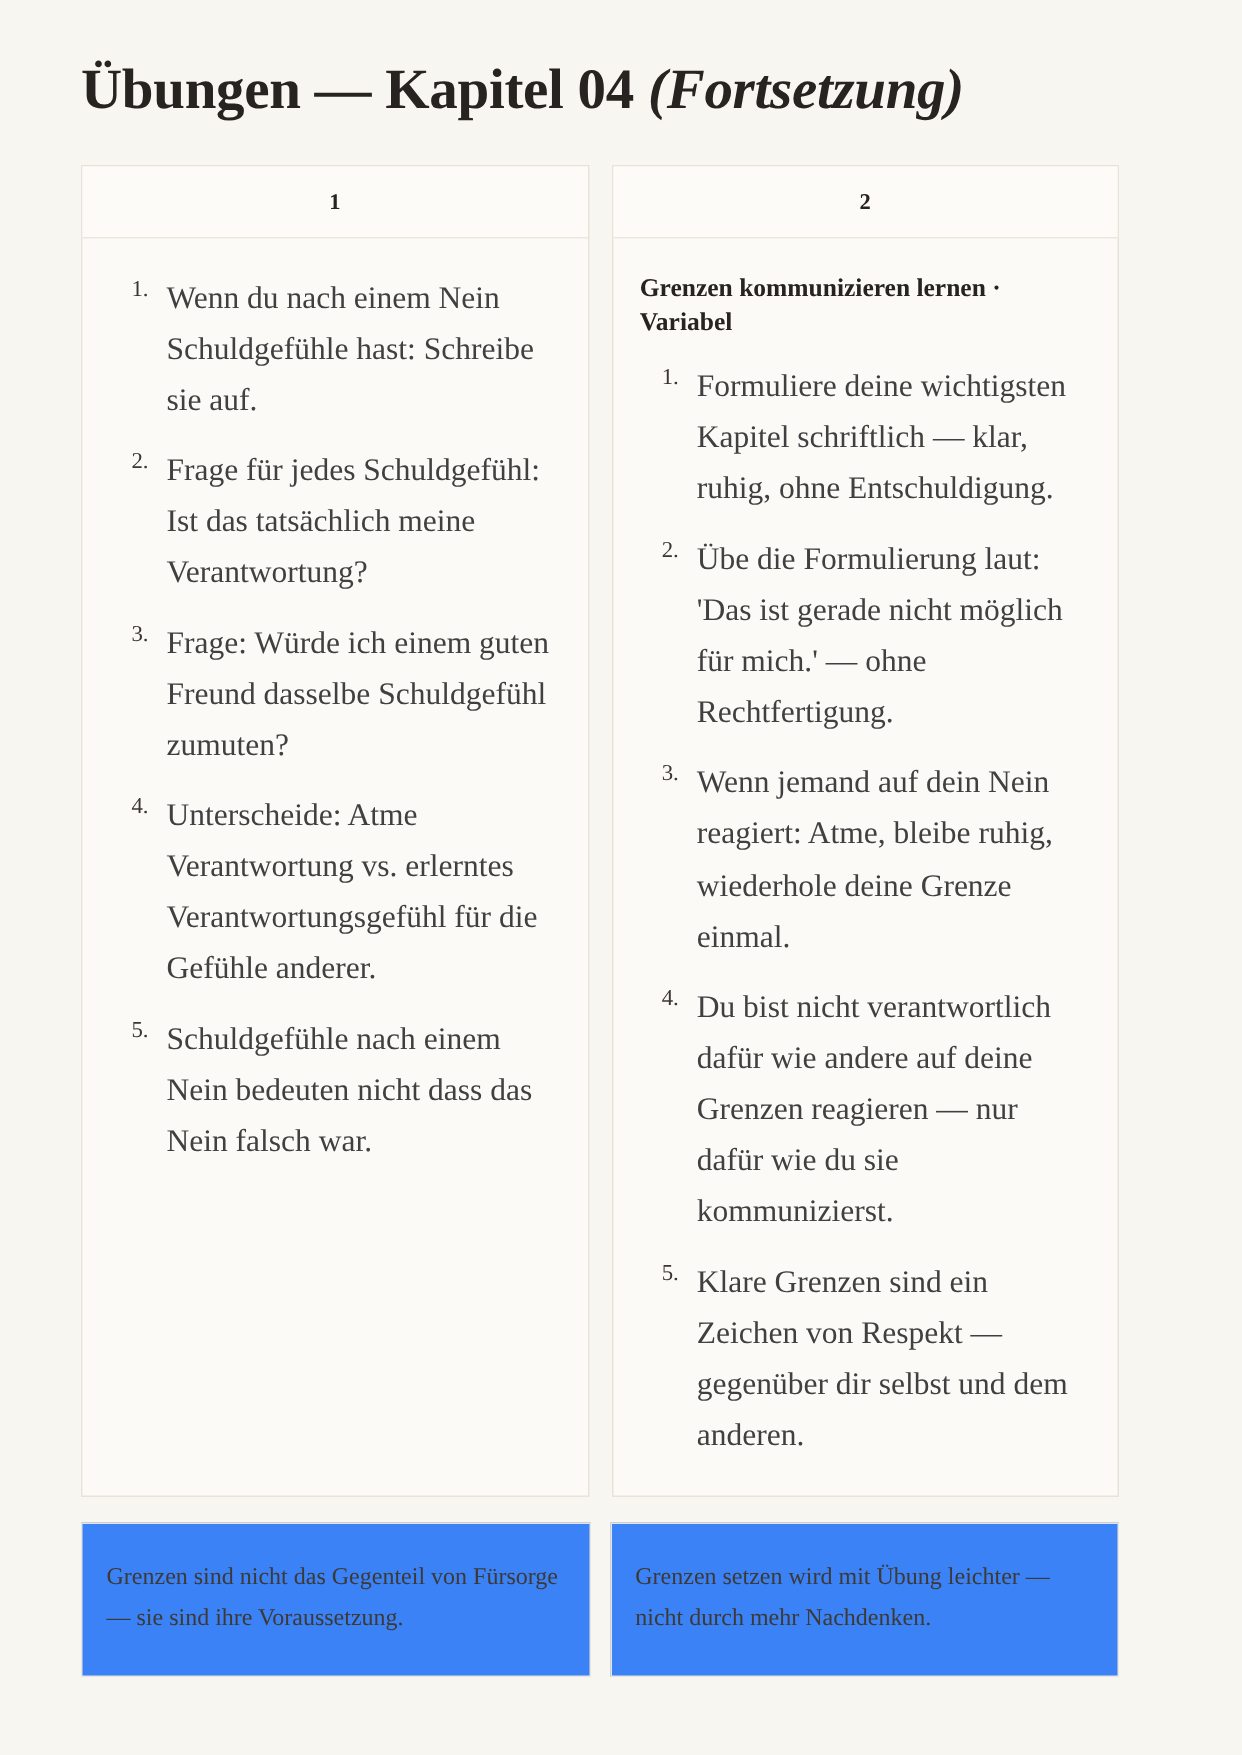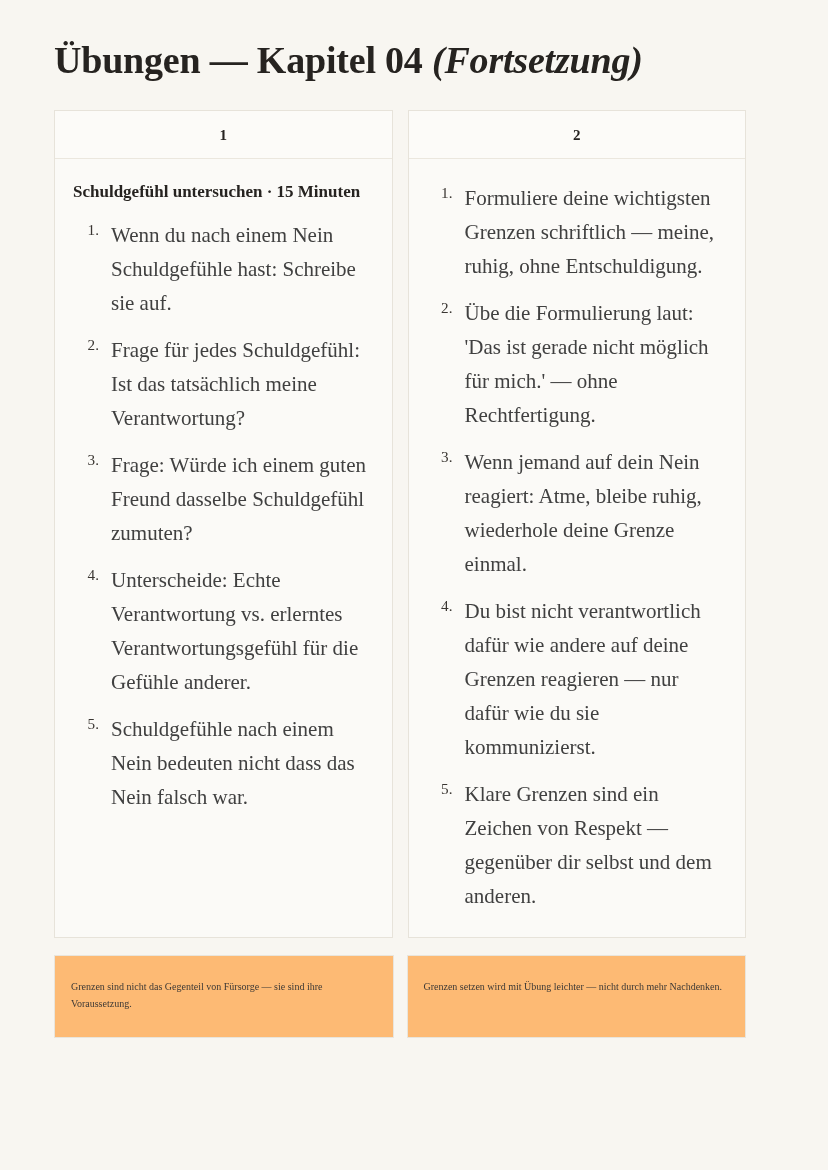--- a/index.html
+++ b/index.html
@@ -117,56 +117,56 @@
   }
   .takeaways {
     display: flex;
     gap: 13px;
     margin-top: 17px;
   }
   .takeaway {
     flex: 1 1 0;
     min-width: 0;
     border: 1px solid #e9e5dc;
-    background: #fdba74;
+    background: #3b82f6;
     box-sizing: border-box;
     padding: 22px 18px 24px 16px;
-    font-size: 10px;
+    font-size: 16px;
     line-height: 1.72;
     color: #3d3935;
   }
 </style>
 </head>
 <body>
 
 <div class="page">
 
   <h1 class="page-title"><span>Übungen — Kapitel 04 </span><span class="cont">(Fortsetzung)</span></h1>
 
   <div class="cards">
 
     <section class="card">
       <div class="card-header">1</div>
       <div class="card-body">
-        <h2 class="card-title">Schuldgefühl untersuchen · 15 Minuten</h2>
         <ol class="steps">
           <li>Wenn du nach einem Nein Schuldgefühle hast: Schreibe sie auf.</li>
           <li>Frage für jedes Schuldgefühl: Ist das tatsächlich meine Verantwortung?</li>
           <li>Frage: Würde ich einem guten Freund dasselbe Schuldgefühl zumuten?</li>
-          <li>Unterscheide: Echte Verantwortung vs. erlerntes Verantwortungsgefühl für die Gefühle anderer.</li>
+          <li>Unterscheide: Atme Verantwortung vs. erlerntes Verantwortungsgefühl für die Gefühle anderer.</li>
           <li>Schuldgefühle nach einem Nein bedeuten nicht dass das Nein falsch war.</li>
         </ol>
       </div>
     </section>
 
     <section class="card">
       <div class="card-header">2</div>
       <div class="card-body">
+        <h2 class="card-title">Grenzen kommunizieren lernen · Variabel</h2>
         <ol class="steps">
-          <li>Formuliere deine wichtigsten Grenzen schriftlich — meine, ruhig, ohne Entschuldigung.</li>
+          <li>Formuliere deine wichtigsten Kapitel schriftlich — klar, ruhig, ohne Entschuldigung.</li>
           <li>Übe die Formulierung laut: 'Das ist gerade nicht möglich für mich.' — ohne Rechtfertigung.</li>
           <li>Wenn jemand auf dein Nein reagiert: Atme, bleibe ruhig, wiederhole deine Grenze einmal.</li>
           <li>Du bist nicht verantwortlich dafür wie andere auf deine Grenzen reagieren — nur dafür wie du sie kommunizierst.</li>
           <li>Klare Grenzen sind ein Zeichen von Respekt — gegenüber dir selbst und dem anderen.</li>
         </ol>
       </div>
     </section>
 
   </div>
 

